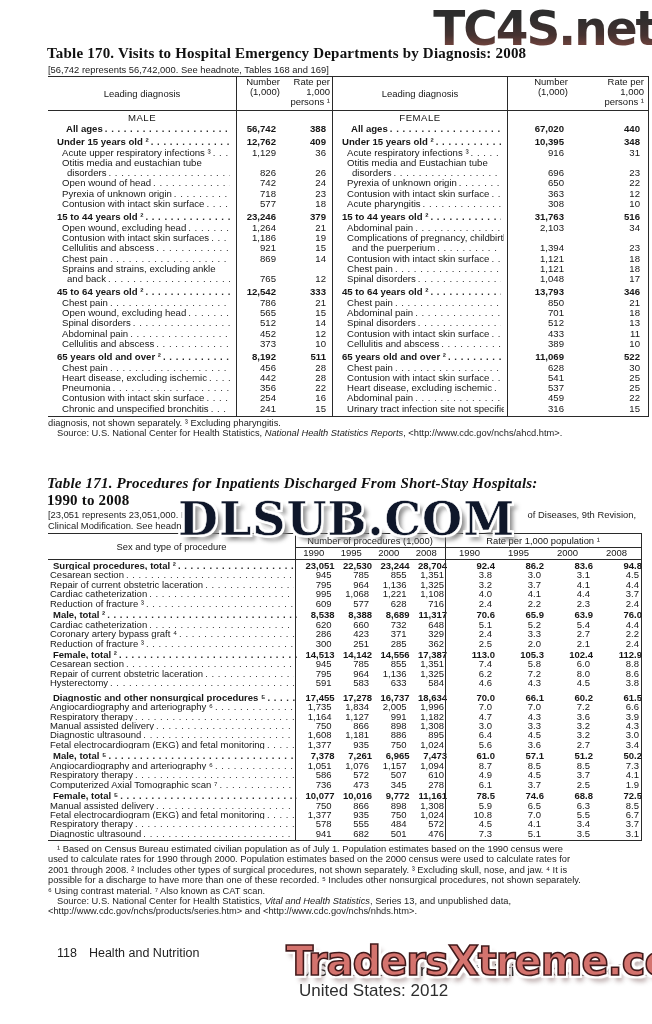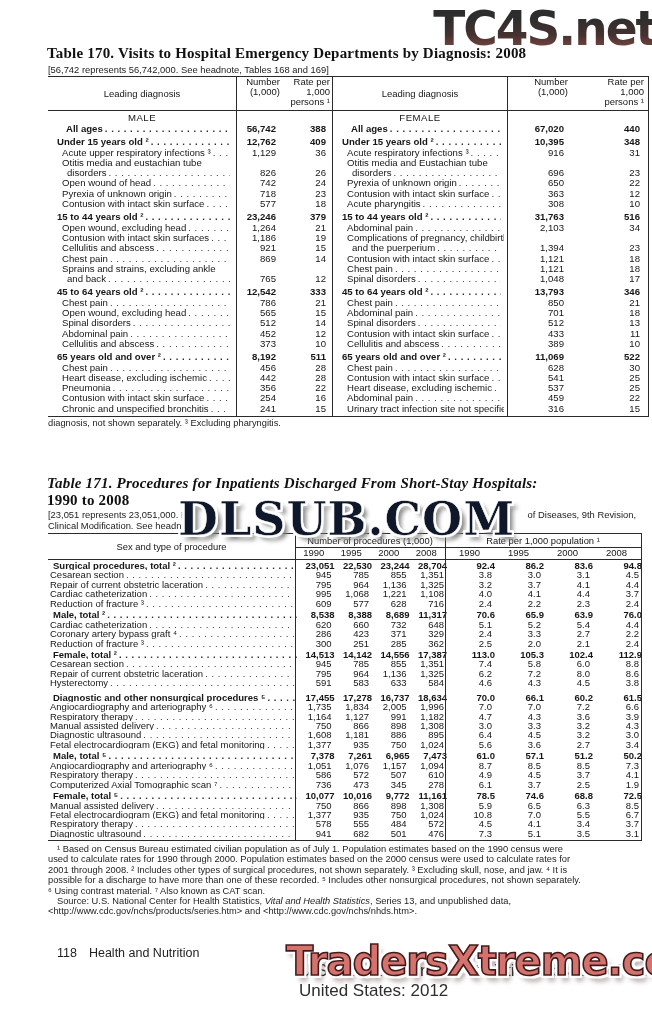--- a/index.html
+++ b/index.html
@@ -666,20 +666,21 @@
               <div class="cr">15</div>
             </div>
           </div>
         </div>
     </div>
   </div>
 </div>
 
 <div class="abs fn" style="left:48px;top:418px;">
   <div>diagnosis, not shown separately. ³ Excluding pharyngitis.</div>
+  <div class="ind"><span>Source: U.S. National Center for Health Statistics, </span><i>National Health Statistics Reports</i><span>, &lt;http://www.cdc.gov/nchs/ahcd.htm&gt;.</span></div>
 </div>
 
 <div class="abs ttitle" style="left:47px;top:475px;font-style:italic;">Table 171. Procedures for Inpatients Discharged From Short-Stay Hospitals:</div>
 <div class="abs ttitle" style="left:47px;top:492px;">1990 to 2008</div>
 <div class="abs headnote" style="left:48px;top:509px;width:588px;display:flex;justify-content:space-between;">
   <span>[23,051 represents 23,051,000. B</span>
   <span style="flex:1"></span>
   <span>of Diseases, 9th Revision,</span>
 </div>
 <div class="abs headnote" style="left:48px;top:519.5px;">Clinical Modification. See headn</div>

